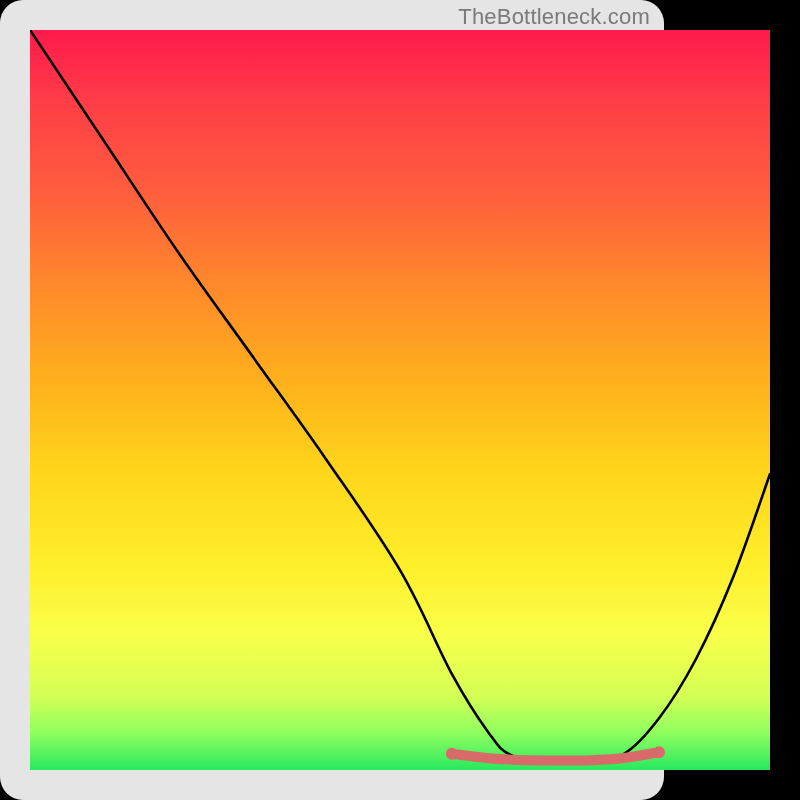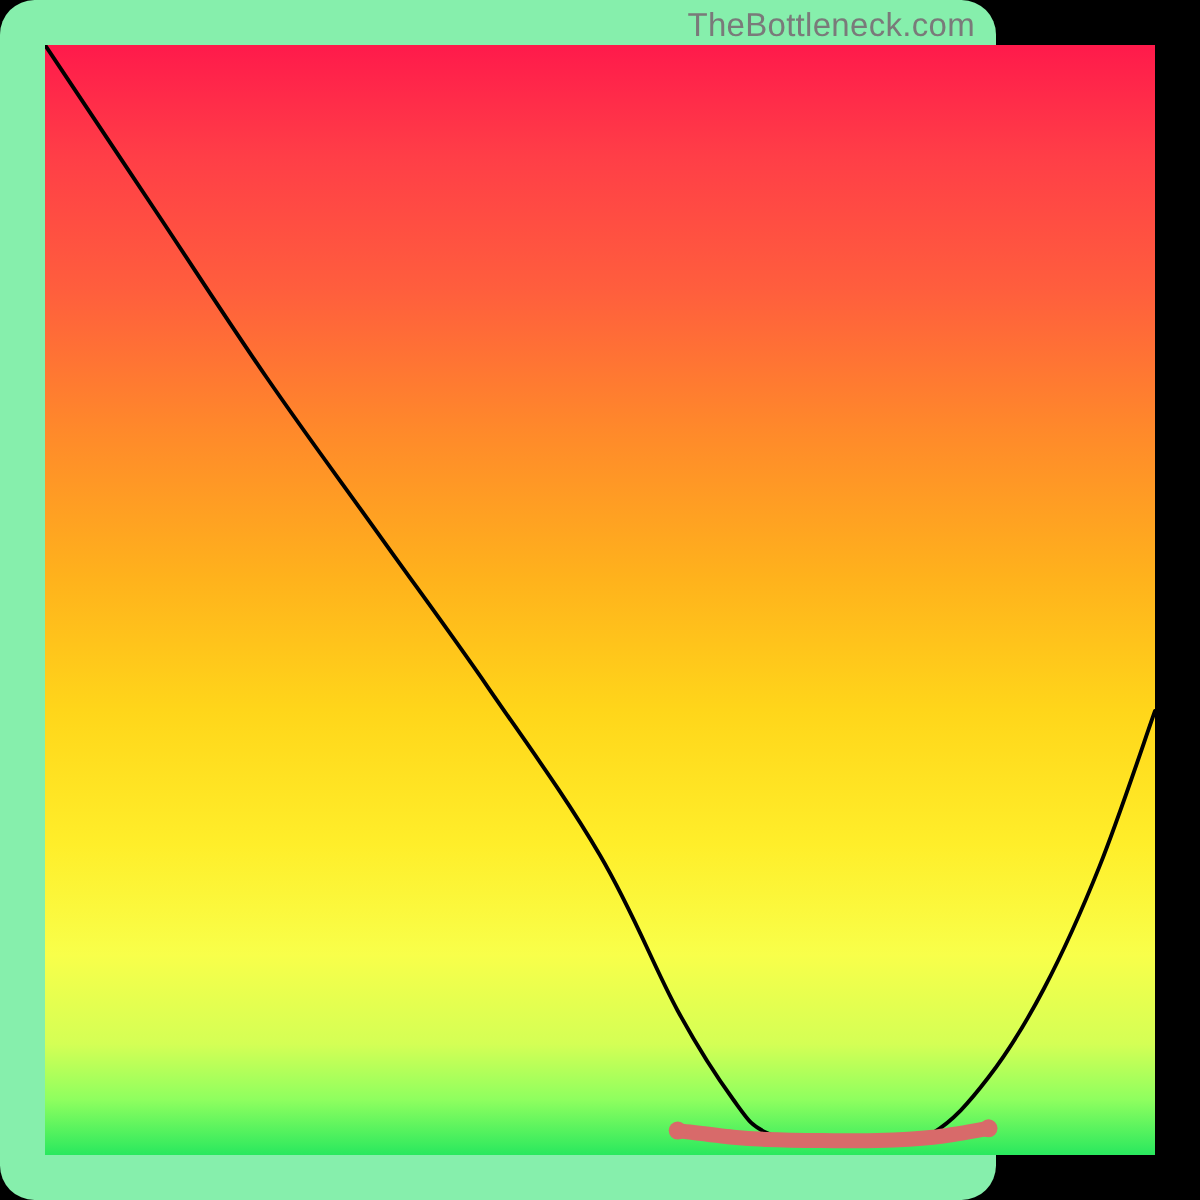--- a/index.html
+++ b/index.html
@@ -8,21 +8,21 @@
     width: 800px;
     height: 800px;
     background: #000;
     font-family: Arial, Helvetica, sans-serif;
     overflow: hidden;
   }
   .frame {
     position: relative;
     width: 664px;
     height: 800px;
-    background: #86efac;
+    background: #e5e5e5;
     border-radius: 23px;
   }
   .attribution {
     position: absolute;
     top: 4px;
     right: 14px;
     color: #7a7a7a;
     font-size: 22px;
     font-weight: 500;
     letter-spacing: 0.2px;

